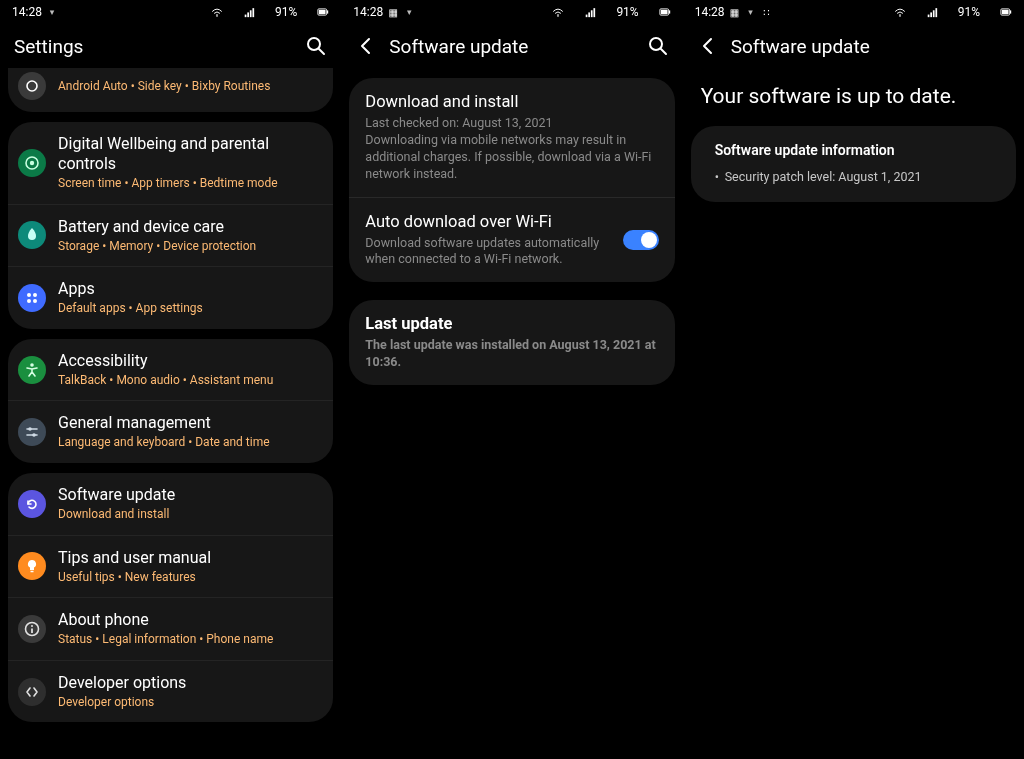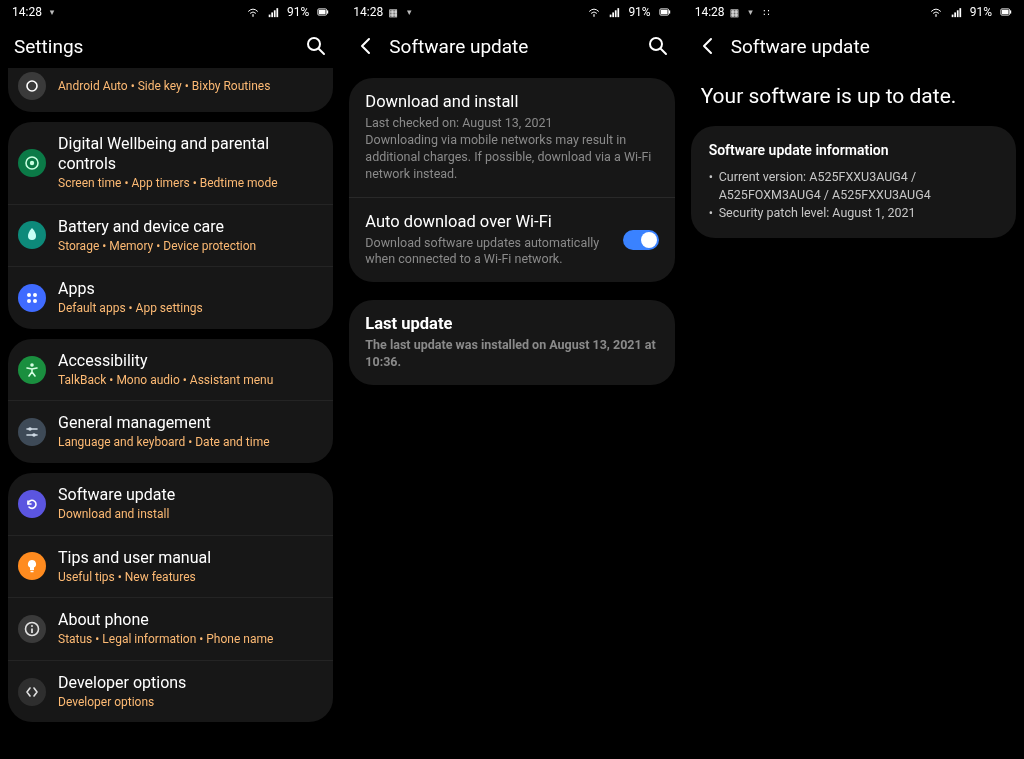--- a/index.html
+++ b/index.html
@@ -25,21 +25,21 @@
   
   .status-bar {
     height: 24px;
     display: flex;
     align-items: center;
     padding: 0 12px;
     font-size: 12px;
     justify-content: space-between;
   }
   .status-left { display:flex; align-items:center; gap:4px;}
-  .status-right { display:flex; align-items:center; gap:8px;}
+  .status-right { display:flex; align-items:center; gap:20px;}
   .st-icon { width:12px; height:12px; display:inline-flex; align-items:center; justify-content:center;}
   
   .appbar {
     display:flex;
     align-items:center;
     height: 44px;
     padding: 0 14px;
     gap: 12px;
   }
   .appbar .title { font-size: 19px; flex:1; }
@@ -77,21 +77,21 @@
   .toggle {
     width:36px; height:20px; border-radius:10px; background:#3a82ff;
     position:relative; flex-shrink:0;
   }
   .toggle::after{
     content:''; position:absolute; right:2px; top:2px;
     width:16px; height:16px; border-radius:50%; background:#fff;
   }
   .flex-between { display:flex; align-items:center; gap:12px;}
   .hero { font-size:21px; padding: 16px 18px 10px; }
-  .info-card { background:#171717; border-radius:24px; margin:8px; padding:16px 18px;}
+  .info-card { background:#171717; border-radius:24px; margin:8px; padding:16px 24px;}
   .info-title { font-size:14px; font-weight:600; margin-bottom:10px;}
   .info-line { font-size:12.5px; color:#c7c7c7; line-height:1.45; padding-left:10px; position:relative;}
   .info-line::before { content:'•'; position:absolute; left:0; color:#c7c7c7;}
   .cut-top { margin-top:0; border-top-left-radius:0; border-top-right-radius:0;}
   .cut-top .row:first-child { padding-top:4px;}
   svg { display:block; }
 </style>
 </head>
 <body>
 
@@ -393,17 +393,16 @@
         <svg width="22" height="22" viewBox="0 0 22 22">
           <use href="#i-back"></use>
         </svg>
       </span>
     <span class="title">Software update</span>
   </div>
   <div class="hero">Your software is up to date.</div>
   <div class="info-card">
     <div class="info-title">Software update information</div>
     <div id="s3-lines">
-        <div class="info-line">Current version: A525FXXU3AUG4 / A525FOXM3AUG4 / A525FXXU3AUG4</div>
         <div class="info-line">Security patch level: August 1, 2021</div>
       </div>
   </div>
 </div>
 
 </body></html>

